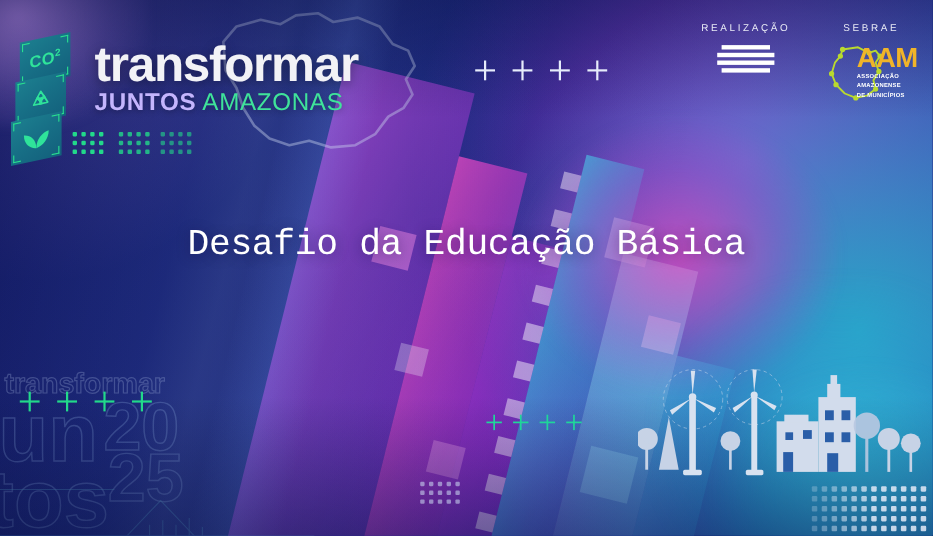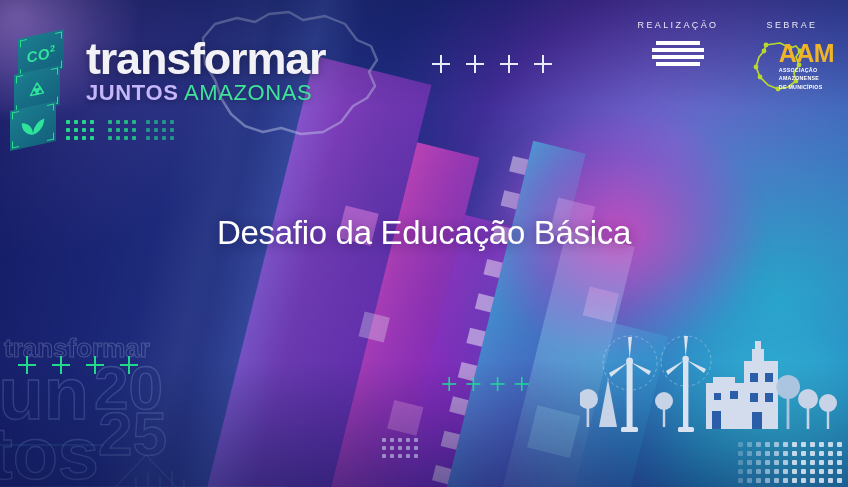--- a/index.html
+++ b/index.html
@@ -400,21 +400,21 @@
           <div class="aam-small">ASSOCIAÇÃO</div>
           <div class="aam-small">AMAZONENSE</div>
           <div class="aam-small">DE MUNICÍPIOS</div>
         </div>
       </div>
     </div>
 
   </div>
 
   <div class="titles">
-    <div class="t-sub" style="margin-top:18px;">Desafio da Educação Básica</div>
+    <div class="t-sub" style="margin-top:8px;font-family:Liberation Mono, monospace;">Desafio da Educação Básica</div>
   </div>
 
   <div class="scene">
     <svg width="100%" height="100%" viewBox="0 0 260 110">
 
       <g fill="none" stroke="#c9d6ea" stroke-width=".9" stroke-dasharray="3 3" opacity=".55">
         <circle cx="50" cy="30" r="27"></circle>
         <circle cx="106" cy="28" r="25"></circle>
       </g>
 

